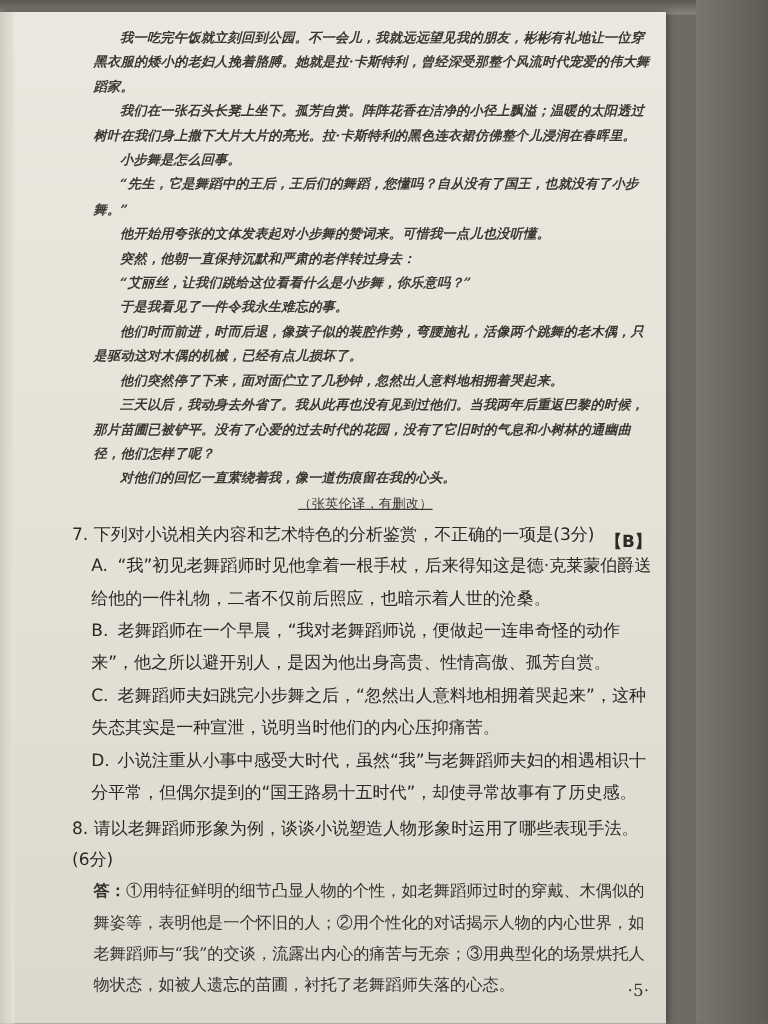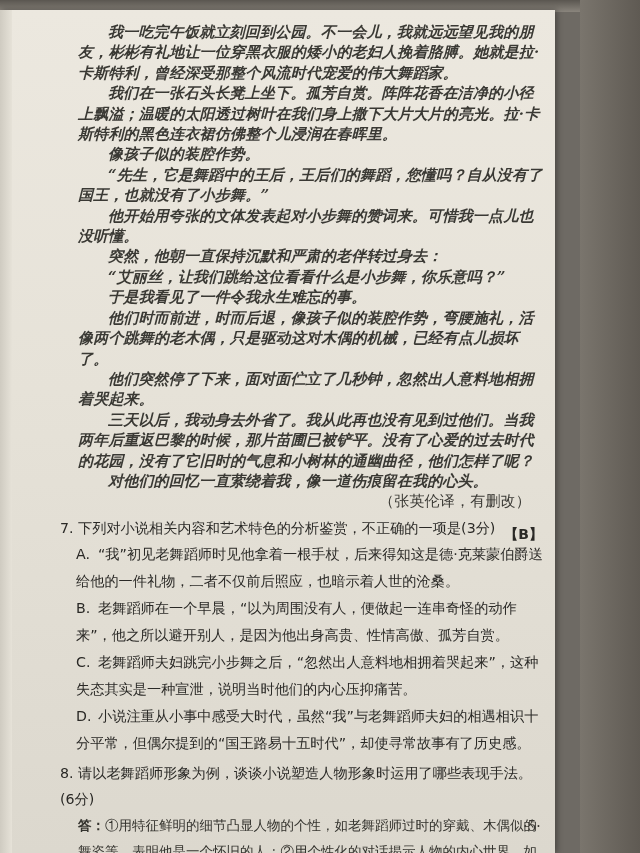--- a/index.html
+++ b/index.html
@@ -23,26 +23,26 @@
   }
   .page-fold {
     position:absolute; left:0; top:10px; width:12px; height:843px;
     background:linear-gradient(90deg,#cfcbc1,#e6e2d8);
   }
   .content {
     position:absolute; left:78px; top:22px; width:465px;
     color:#2b2a27;
   }
   .story p {
-    margin:0; font-size:15px; line-height:20.4px;
+    margin:0; font-size:11px; line-height:20.4px;
     font-family:"DejaVu Serif", serif; letter-spacing:0.2px;
     font-style:italic; font-weight:bold; color:#3a3934;
   }
   .story p.indent { text-indent:2em; }
-  .story p.source { text-align:right; padding-right:12px; font-style:normal; font-weight:normal; }
+  .story p.source { text-align:center; padding-right:12px; font-style:normal; font-weight:normal;text-decoration:underline; }
   .q { position:relative; font-family:"DejaVu Sans", sans-serif; color:#2a2926; }
   .q-title { font-size:14.2px; line-height:26px; margin-top:3px; margin-left:-18px; }
   .q-answer-key { position:absolute; right:0; top:6px; font-size:14px; line-height:26px; font-weight:bold; }
   .opt { font-size:14.2px; line-height:27px; margin-left:-2px; }
   .opt .letter { display:inline-block; width:22px; }
   .ans { font-family:"DejaVu Serif", serif; font-size:13.5px; line-height:26px; color:#34332e; }
   .ans .lbl { font-family:"DejaVu Sans", sans-serif; font-weight:bold; }
   .page-num { position:absolute; left:523px; top:818px; font-size:14px; color:#3a3934; font-family:"DejaVu Serif", serif; }
 </style>
 </head>
@@ -50,41 +50,41 @@
 
 <div class="bg-top"></div>
 <div class="bg-right"></div>
 <div class="page"></div>
 <div class="page-fold"></div>
 
 <div class="content">
   <div class="story">
     <p class="indent">我一吃完午饭就立刻回到公园。不一会儿，我就远远望见我的朋友，彬彬有礼地让一位穿黑衣服的矮小的老妇人挽着胳膊。她就是拉·卡斯特利，曾经深受那整个风流时代宠爱的伟大舞蹈家。</p>
     <p class="indent">我们在一张石头长凳上坐下。孤芳自赏。阵阵花香在洁净的小径上飘溢；温暖的太阳透过树叶在我们身上撒下大片大片的亮光。拉·卡斯特利的黑色连衣裙仿佛整个儿浸润在春晖里。</p>
-    <p class="indent">像孩子似的装腔作势。</p>
+    <p class="indent">小步舞是怎么回事。</p>
     <p class="indent">“先生，它是舞蹈中的王后，王后们的舞蹈，您懂吗？自从没有了国王，也就没有了小步舞。”</p>
     <p class="indent">他开始用夸张的文体发表起对小步舞的赞词来。可惜我一点儿也没听懂。</p>
     <p class="indent">突然，他朝一直保持沉默和严肃的老伴转过身去：</p>
     <p class="indent">“艾丽丝，让我们跳给这位看看什么是小步舞，你乐意吗？”</p>
     <p class="indent">于是我看见了一件令我永生难忘的事。</p>
     <p class="indent">他们时而前进，时而后退，像孩子似的装腔作势，弯腰施礼，活像两个跳舞的老木偶，只是驱动这对木偶的机械，已经有点儿损坏了。</p>
     <p class="indent">他们突然停了下来，面对面伫立了几秒钟，忽然出人意料地相拥着哭起来。</p>
     <p class="indent">三天以后，我动身去外省了。我从此再也没有见到过他们。当我两年后重返巴黎的时候，那片苗圃已被铲平。没有了心爱的过去时代的花园，没有了它旧时的气息和小树林的通幽曲径，他们怎样了呢？</p>
     <p class="indent">对他们的回忆一直萦绕着我，像一道伤痕留在我的心头。</p>
     <p class="source">（张英伦译，有删改）</p>
   </div>
 
   <div class="q">
     <div class="q-title">7. 下列对小说相关内容和艺术特色的分析鉴赏，不正确的一项是(3分)</div>
     <div class="q-answer-key">【B】</div>
     <div class="opt">
       <span class="letter">A.</span><span>“我”初见老舞蹈师时见他拿着一根手杖，后来得知这是德·克莱蒙伯爵送给他的一件礼物，二者不仅前后照应，也暗示着人世的沧桑。</span>
     </div>
     <div class="opt">
-      <span class="letter">B.</span><span>老舞蹈师在一个早晨，“以为周围没有人，便做起一连串奇怪的动作来”，他之所以避开别人，是因为他出身高贵、性情高傲、孤芳自赏。</span>
+      <span class="letter">B.</span><span>老舞蹈师在一个早晨，“我对老舞蹈师说，便做起一连串奇怪的动作来”，他之所以避开别人，是因为他出身高贵、性情高傲、孤芳自赏。</span>
     </div>
     <div class="opt">
       <span class="letter">C.</span><span>老舞蹈师夫妇跳完小步舞之后，“忽然出人意料地相拥着哭起来”，这种失态其实是一种宣泄，说明当时他们的内心压抑痛苦。</span>
     </div>
     <div class="opt">
       <span class="letter">D.</span><span>小说注重从小事中感受大时代，虽然“我”与老舞蹈师夫妇的相遇相识十分平常，但偶尔提到的“国王路易十五时代”，却使寻常故事有了历史感。</span>
     </div>
   </div>
 
   <div class="q">

